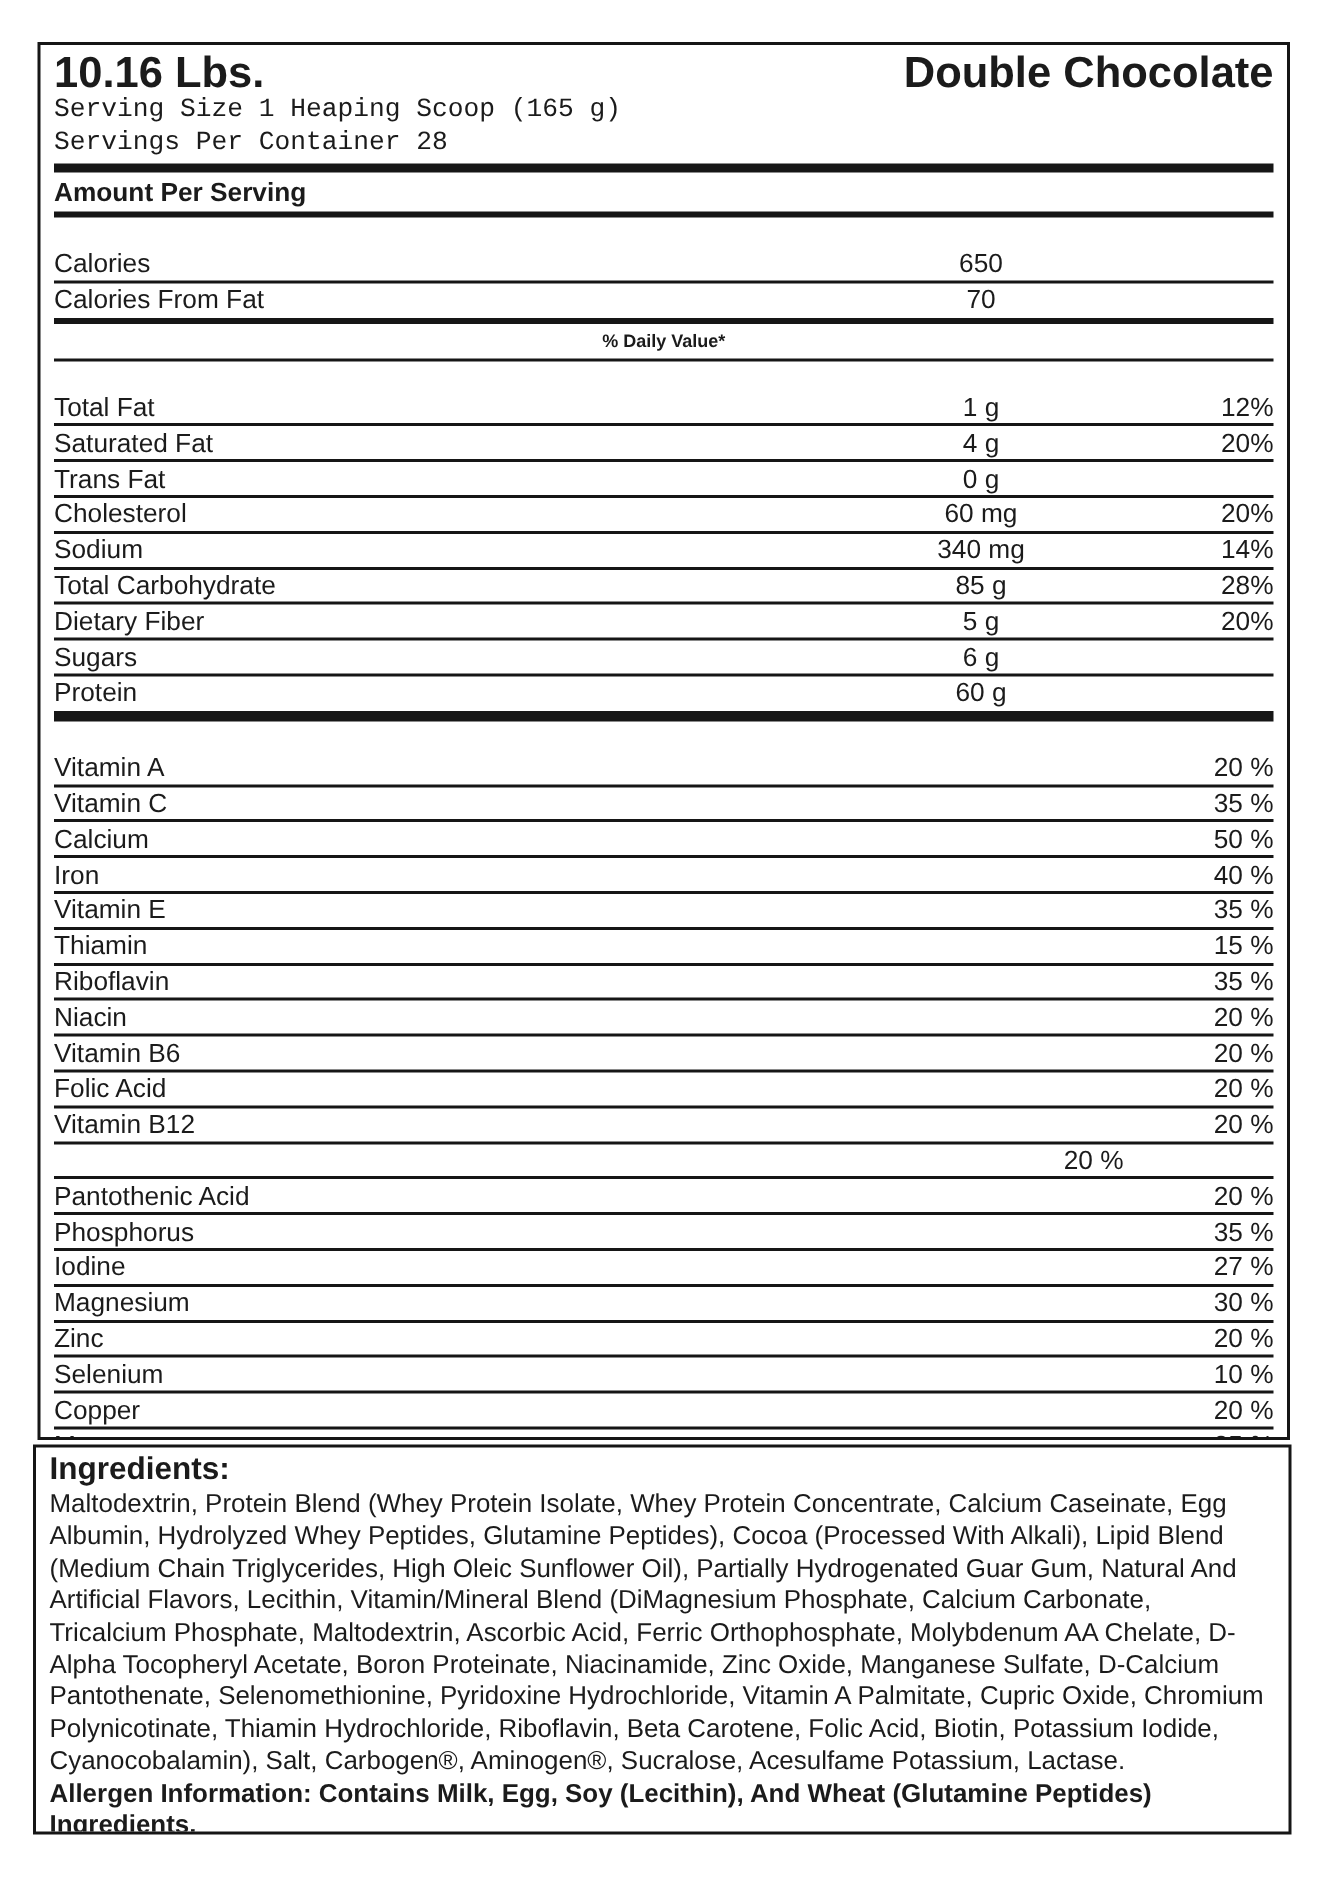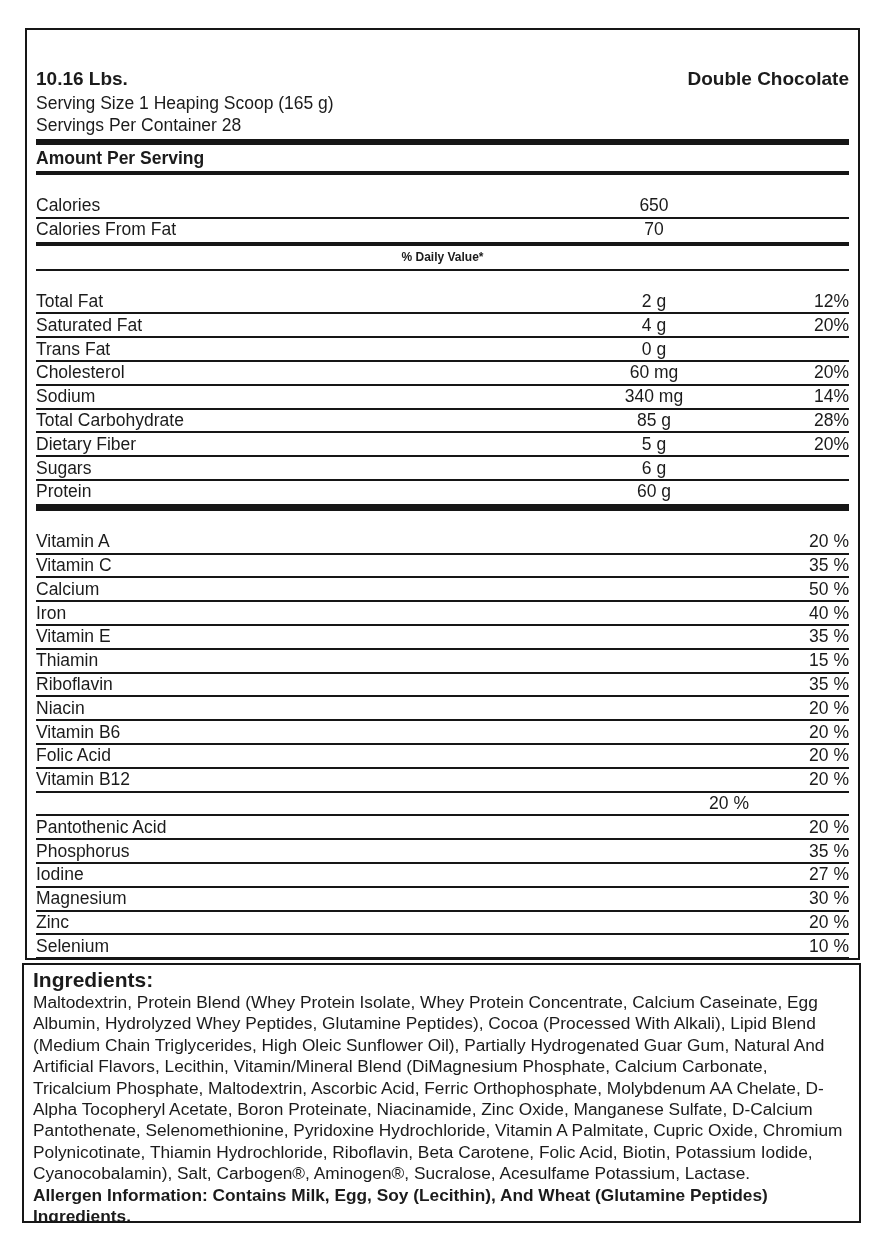--- a/index.html
+++ b/index.html
@@ -20,29 +20,29 @@
     height: 932px;
     border: 2.5px solid #161616;
     box-sizing: border-box;
     padding: 4px 9px 0 9px;
     overflow: hidden;
   }
   .title-row {
     display: flex;
     justify-content: space-between;
     align-items: center;
-    font-size: 19px;
+    font-size: 29px;
     font-weight: bold;
     line-height: 28px;
     padding-top: 1px;
-    margin-top: 30px;
   }
   .serving-line {
     font-size: 17.5px;
     line-height: 21.5px;
+    font-family: Liberation Mono, monospace;
   }
   .bar {
     background: #161616;
     width: 100%;
   }
   .bar.h6 { height: 6px; margin: 3px 0 2px 0; }
   .bar.h4 { height: 4px; margin: 1px 0; }
   .bar.h7 { height: 7px; margin: 1px 0; }
   .aps {
     font-size: 17.5px;
@@ -122,21 +122,21 @@
         <span class="cell dv"></span>
       </div>
     </div>
 
   <div class="bar h4"></div>
   <div class="dv-header">% Daily Value*</div>
 
   <div id="macro-rows">
       <div class="row first">
         <span class="cell label">Total Fat</span>
-        <span class="cell amount">2 g</span>
+        <span class="cell amount">1 g</span>
         <span class="cell dv">12%</span>
       </div>
       <div class="row">
         <span class="cell label">Saturated Fat</span>
         <span class="cell amount">4 g</span>
         <span class="cell dv">20%</span>
       </div>
       <div class="row">
         <span class="cell label">Trans Fat</span>
         <span class="cell amount">0 g</span>

